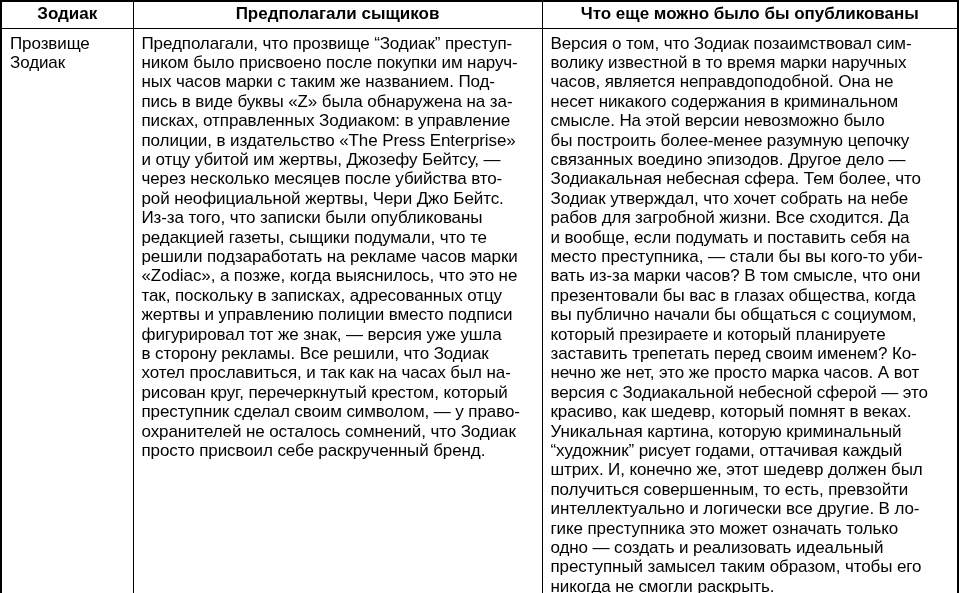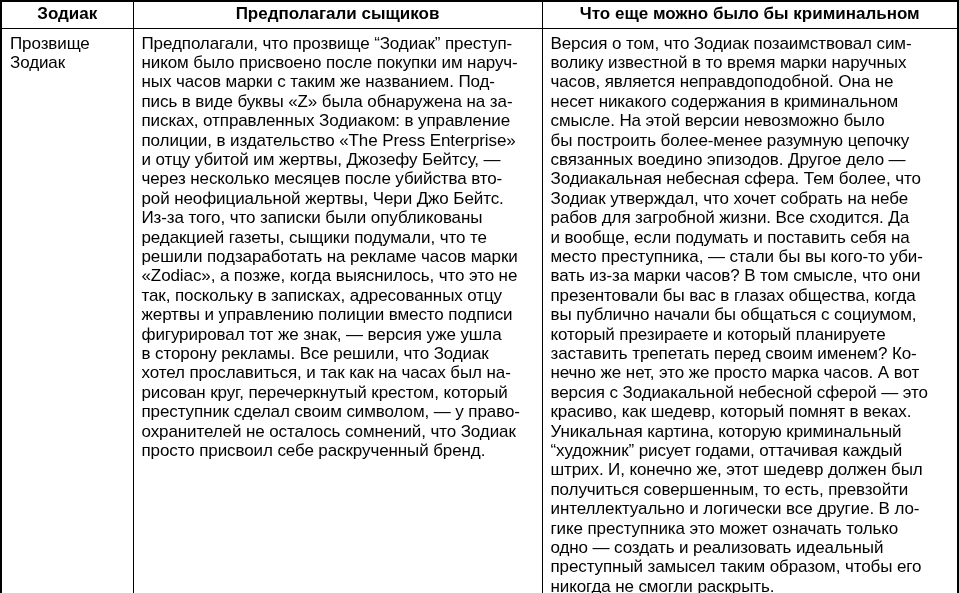--- a/index.html
+++ b/index.html
@@ -57,21 +57,21 @@
   <table class="facts-table">
     <colgroup>
       <col class="c-fact">
       <col class="c-detectives">
       <col class="c-alternative">
     </colgroup>
     <thead>
       <tr>
         <th>Зодиак</th>
         <th>Предполагали сыщиков</th>
-        <th>Что еще можно было бы криминальном</th>
+        <th>Что еще можно было бы опубликованы</th>
       </tr>
     </thead>
     <tbody>
       <tr>
         <td class="cell-fact">Прозвище
 Зодиак</td>
         <td>Предполагали, что прозвище “Зодиак” преступ-
 ником было присвоено после покупки им наруч-
 ных часов марки с таким же названием. Под-
 пись в виде буквы «Z» была обнаружена на за-

